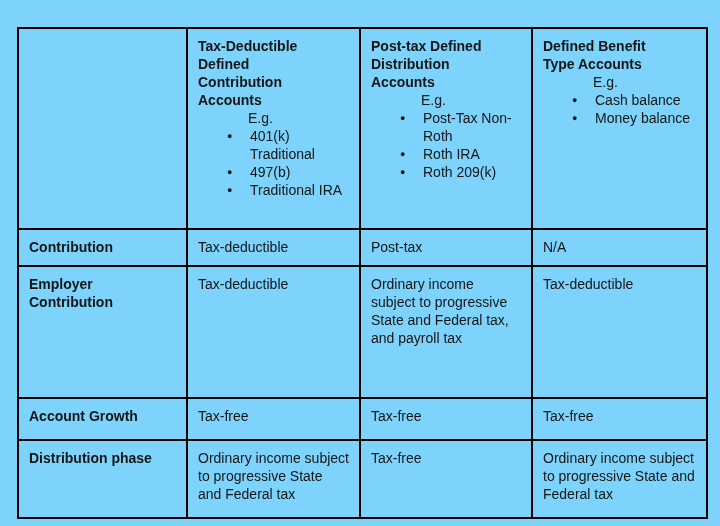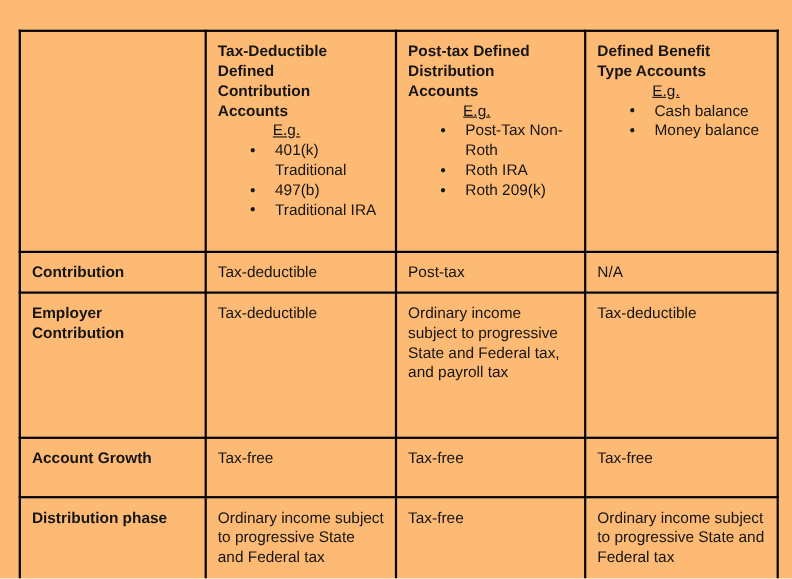--- a/index.html
+++ b/index.html
@@ -4,21 +4,21 @@
 <style>
   html, body {
     margin: 0;
     padding: 0;
     background: #ffffff;
   }
   .canvas {
     position: relative;
     width: 720px;
     height: 526px;
-    background: #fdba74;
+    background: #7dd3fc;
     font-family: "Liberation Sans", sans-serif;
     color: #151515;
     font-size: 14px;
     line-height: 18px;
     overflow: hidden;
   }
   table.compare-table {
     position: absolute;
     left: 17px;
     top: 27px;
@@ -32,33 +32,32 @@
   col.c3 { width: 175px; }
   td {
     border: 2px solid #000000;
     vertical-align: top;
     padding: 8px 10px 8px 10px;
     overflow: hidden;
   }
   tr.r-header { height: 201px; }
   tr.r1 { height: 37px; }
   tr.r2 { height: 132px; }
-  tr.r3 { height: 54px; }
+  tr.r3 { height: 42px; }
   tr.r4 { height: 78px; }
   .col-title {
     font-weight: 700;
     max-width: 122px;
   }
   .row-label {
     font-weight: 700;
     border-radius: 17px;
   }
   .eg-label {
     padding-left: 50px;
-    text-decoration: underline;
   }
   ul.examples {
     list-style: none;
     margin: 0;
     padding: 0;
   }
   ul.examples li {
     position: relative;
     padding-left: 52px;
   }

